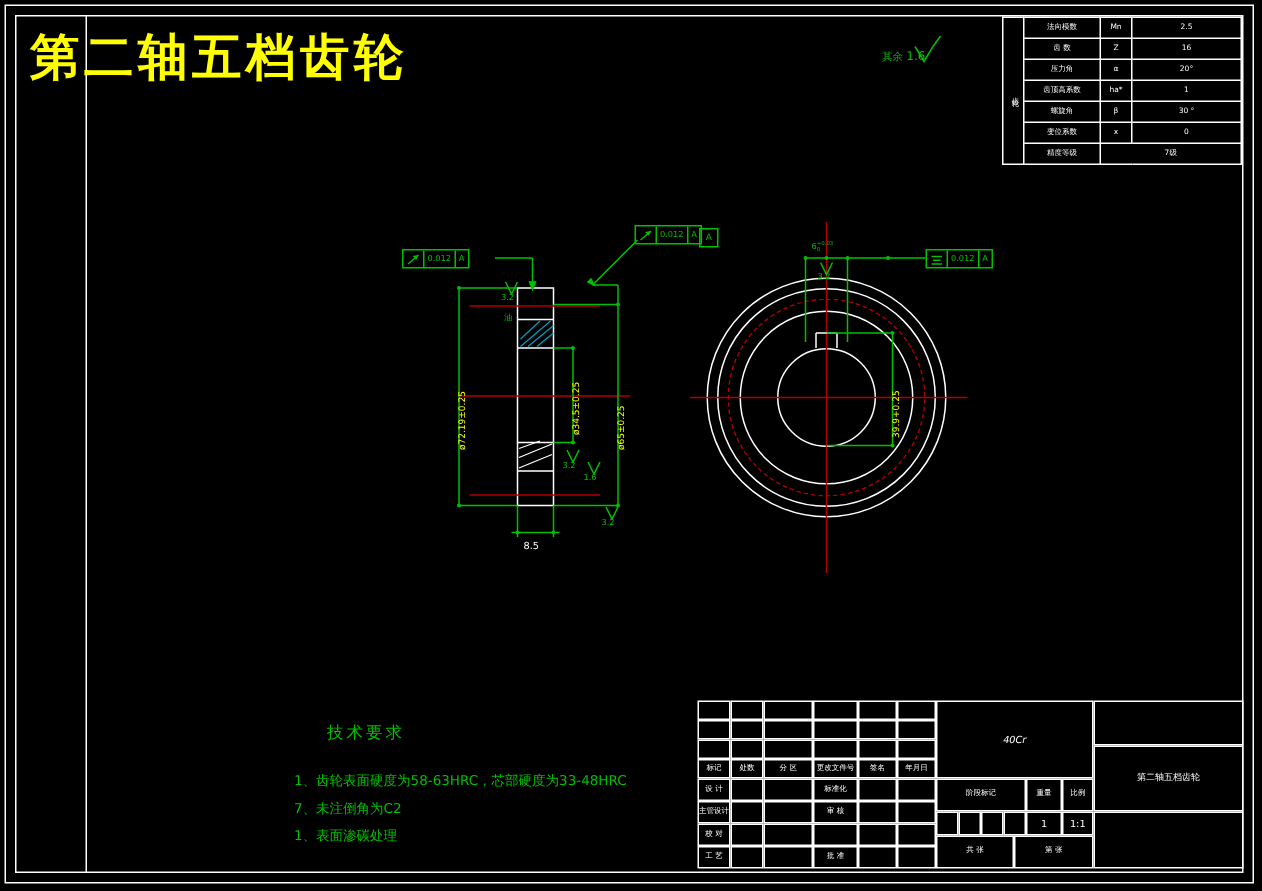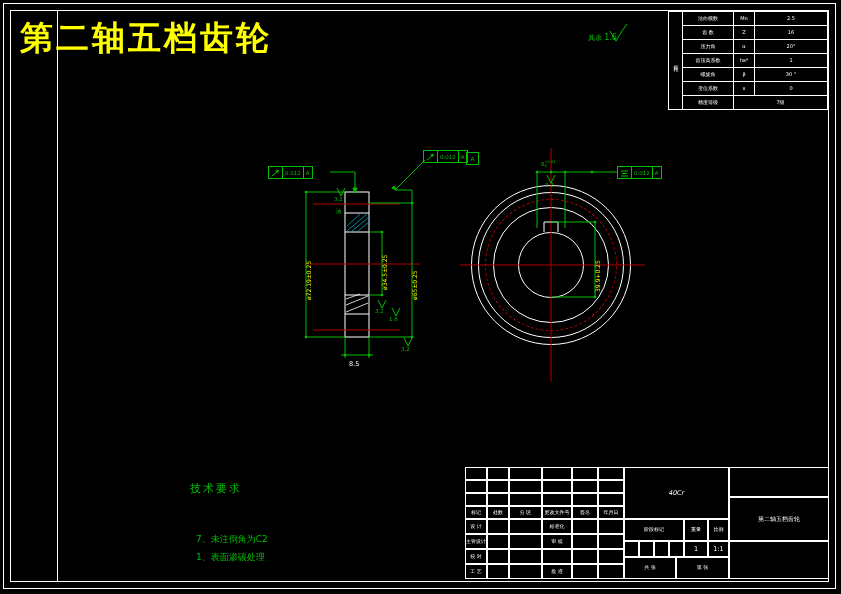--- a/index.html
+++ b/index.html
@@ -25,21 +25,21 @@
   .pt-side{width:13px;}
   .pt-name{width:50px;}
   .pt-sym{width:20px;}
   .pt-val{width:72px;}
 
   
   .surf-note{left:588px;top:26px;color:#00c000;font-size:7px;white-space:nowrap;}
   .surf-note .ra{font-size:8px;}
 
   
-  .tech-head{left:190px;top:481px;color:#00c000;font-size:11px;letter-spacing:2px;}
+  .tech-head{left:218px;top:481px;color:#00c000;font-size:11px;letter-spacing:2px;}
   .tech-line{left:196px;color:#00c000;font-size:9px;white-space:nowrap;letter-spacing:0px;}
   .tl1{top:514px;}
   .tl2{top:533px;}
   .tl3{top:551px;}
 
   
   .tb{left:465px;top:467px;width:364px;height:114px;}
   .tb .cell{position:absolute;box-sizing:border-box;border:1px solid #fff;
     color:#fff;font-size:5px;display:flex;align-items:center;justify-content:center;
     text-align:center;line-height:1.05;overflow:hidden;}
@@ -298,20 +298,21 @@
         <line x1="1" y1="2" x2="8" y2="2" stroke="#00c000" stroke-width="1"></line>
         <line x1="2" y1="4.5" x2="7" y2="4.5" stroke="#00c000" stroke-width="1"></line>
         <line x1="1" y1="7" x2="8" y2="7" stroke="#00c000" stroke-width="1"></line>
       </svg>
     </div>
     <div>0.012</div>
     <div>A</div>
   </div>
 
   <div class="abs tech-head">技术要求</div>
+  <div class="abs tech-line tl1">1、齿轮表面硬度为58-63HRC，芯部硬度为33-48HRC</div>
   <div class="abs tech-line tl2">7、未注倒角为C2</div>
   <div class="abs tech-line tl3">1、表面渗碳处理</div>
 
   <div class="abs tb">
 
     <div class="cell" style="left:0;top:0;width:22px;height:13px;"></div>
     <div class="cell" style="left:22px;top:0;width:22px;height:13px;"></div>
     <div class="cell" style="left:44px;top:0;width:33px;height:13px;"></div>
     <div class="cell" style="left:77px;top:0;width:30px;height:13px;"></div>
     <div class="cell" style="left:107px;top:0;width:26px;height:13px;"></div>

